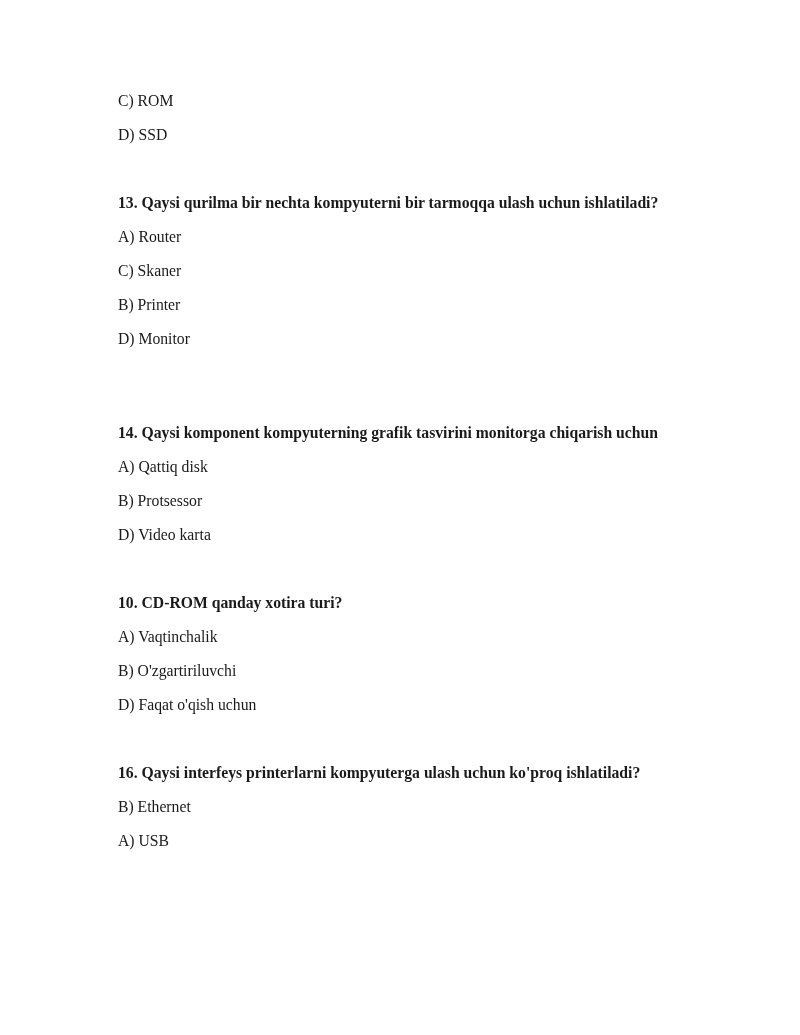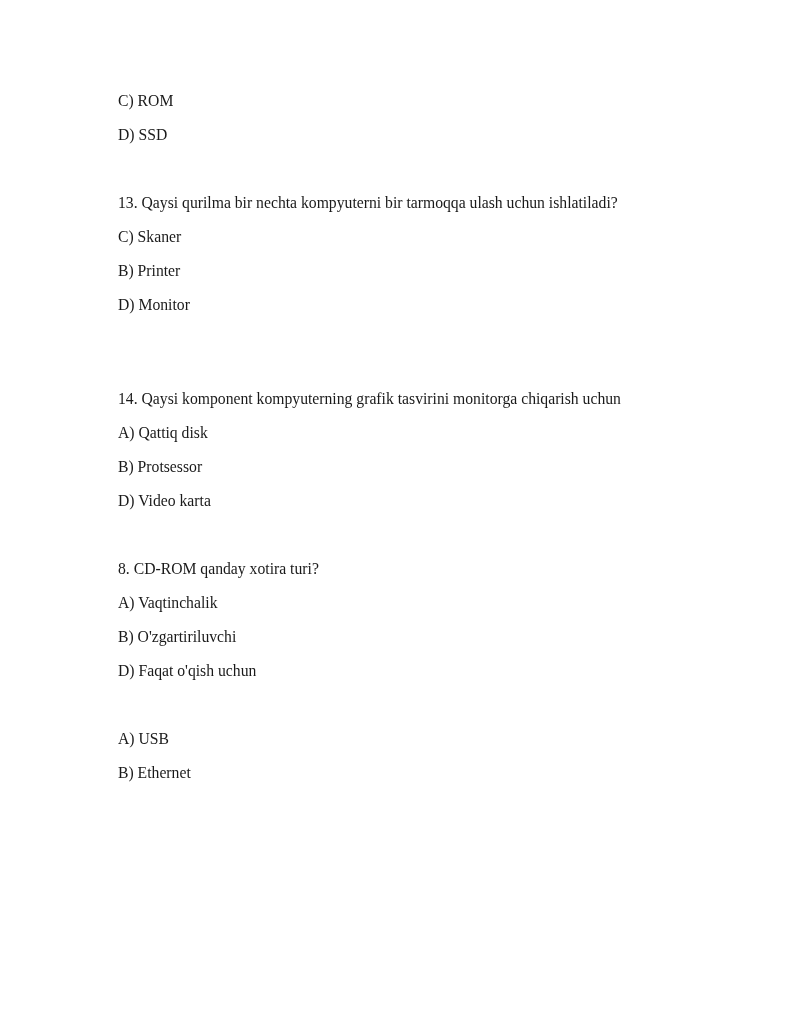--- a/index.html
+++ b/index.html
@@ -18,21 +18,21 @@
     font-family: "Liberation Serif", "DejaVu Serif", serif;
     font-size: 15.7px;
     color: #1a1a1a;
   }
   .para {
     margin: 0 0 13px 0;
     line-height: 21px;
     white-space: nowrap;
   }
   .question {
-    font-weight: normal;
+    font-weight: bold;
   }
   .qline {
     line-height: 21px;
     white-space: nowrap;
     margin-top: 26px;
   }
   .block-gap {
     height: 34px;
   }
 </style>
@@ -40,38 +40,40 @@
 <body>
 
 <div class="page">
 
   <div class="para">C) ROM</div>
   <div class="para">D) SSD</div>
 
   <div class="block-gap"></div>
 
   <div class="para question">13. Qaysi qurilma bir nechta kompyuterni bir tarmoqqa ulash uchun ishlatiladi?</div>
+  <div class="para">A) Router</div>
   <div class="para">C) Skaner</div>
   <div class="para">B) Printer</div>
   <div class="para">D) Monitor</div>
 
   <div class="block-gap"></div>
 
   <div class="para question">
     <div class="qline">14. Qaysi komponent kompyuterning grafik tasvirini monitorga chiqarish uchun</div>
   </div>
   <div class="para">A) Qattiq disk</div>
   <div class="para">B) Protsessor</div>
   <div class="para">D) Video karta</div>
 
   <div class="block-gap"></div>
 
-  <div class="para question">8. CD-ROM qanday xotira turi?</div>
+  <div class="para question">10. CD-ROM qanday xotira turi?</div>
   <div class="para">A) Vaqtinchalik</div>
   <div class="para">B) O'zgartiriluvchi</div>
   <div class="para">D) Faqat o'qish uchun</div>
 
   <div class="block-gap"></div>
 
+  <div class="para question">16. Qaysi interfeys printerlarni kompyuterga ulash uchun ko'proq ishlatiladi?</div>
+  <div class="para">B) Ethernet</div>
   <div class="para">A) USB</div>
-  <div class="para">B) Ethernet</div>
 
 </div>
 
 </body></html>

